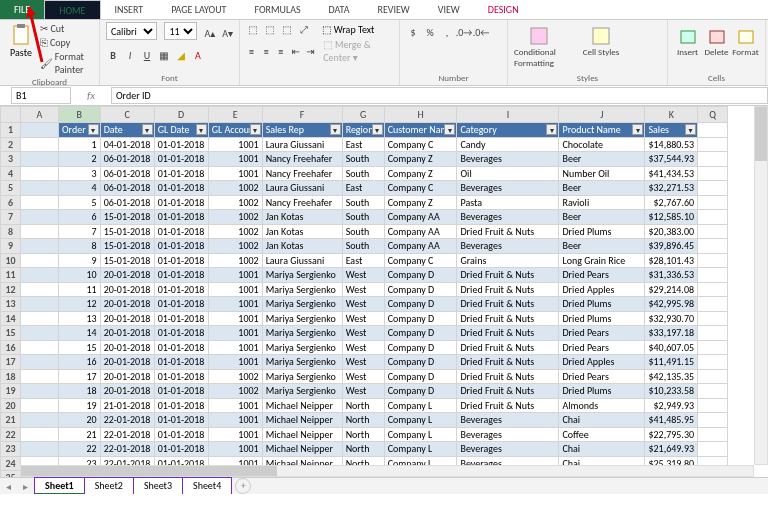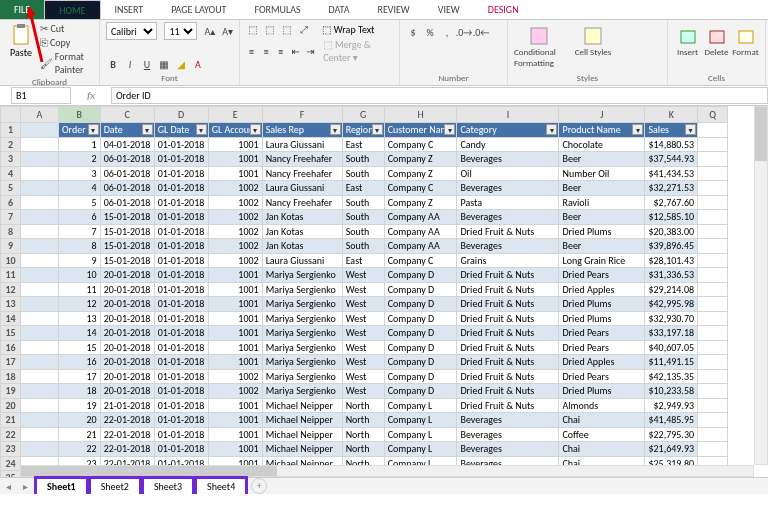--- a/index.html
+++ b/index.html
@@ -11,48 +11,48 @@
 .ribbon-tabs .tab.design{color:#c04;font-weight:normal}
 .arrow{position:absolute;left:24px;top:2px;z-index:100;pointer-events:none}
 .ribbon-body{display:flex;height:66px;background:#f3f3f3;border-bottom:1px solid #ccc;font-size:10px}
 .rgroup{border-right:1px solid #ddd;padding:2px 6px;display:flex;flex-direction:column;justify-content:space-between;height:100%}
 .rgroup .title{text-align:center;color:#666;font-size:9px;margin-top:auto}
 .clip-paste{display:flex;align-items:flex-start}
 .paste-big{display:flex;flex-direction:column;align-items:center;padding:2px 4px}
 .paste-big svg{width:22px;height:22px}
 .clip-btns{display:flex;flex-direction:column;gap:1px;margin-left:4px}
 .clip-btns span{display:flex;align-items:center;gap:2px;color:#444}
-.font-group .toprow{display:flex;gap:7px;align-items:center;margin-bottom:17px}
+.font-group .toprow{display:flex;gap:7px;align-items:flex-end;margin-bottom:8px}
 .font-group select{font-size:10px;height:18px;border:1px solid #bbb;background:#fff}
 .btnrow{display:flex;gap:3px;align-items:center}
 .ibtn{width:14px;height:14px;display:inline-flex;align-items:center;justify-content:center;color:#444}
 .align-group .rows{display:flex;flex-direction:column;gap:2px}
 .num-group .top{border:1px solid #bbb;background:#fff;padding:1px 4px;width:100px;display:flex;justify-content:space-between}
-.styles-group{display:flex;gap:4px;align-items:flex-start;padding-top:4px}
+.styles-group{display:flex;gap:12px;align-items:flex-start;padding-top:4px}
 .style-btn{display:flex;flex-direction:column;align-items:center;font-size:9px;color:#444;width:50px}
 .style-btn svg{width:20px;height:20px}
 .cells-group{display:flex;gap:2px;align-items:flex-start;padding-top:4px}
 .namebox-row{display:flex;height:20px;border-bottom:1px solid #ccc;align-items:center}
 .namebox{width:60px;border:1px solid #ccc;padding:1px 4px;font-size:10px;margin-left:11px}
 .fx{width:40px;text-align:center;color:#888;font-style:italic}
 .formula{border:1px solid #ccc;flex:1;padding:1px 4px;font-size:10px}
 .sheet{position:relative;height:388px;overflow:hidden}
 .grid{border-collapse:collapse;font-size:10px;table-layout:fixed}
 .grid th,.grid td{border:1px solid #d4d4d4;padding:0 3px;height:14.5px;overflow:hidden;white-space:nowrap;text-align:left}
 .grid .rownum{background:#e6e6e6;text-align:center;width:20px;color:#555}
 .grid .colhdr{background:#e6e6e6;text-align:center;color:#444;font-weight:normal;height:16px}
 .grid .colhdr.sel{background:#c8e0c8}
 .tblhdr{background:#4472a8;color:#fff;position:relative;font-size:10px}
 .tblhdr .dd{position:absolute;right:1px;top:1px;width:11px;height:11px;background:#eee;border:1px solid #999;color:#333;font-size:8px;display:flex;align-items:center;justify-content:center}
 .grid tr.odd td.data{background:#dce6f1}
 .grid tr.even td.data{background:#fff}
 .grid td.num{text-align:right}
 .sheet-tabs{position:absolute;bottom:0;left:0;right:0;height:17px;background:#f3f3f3;border-top:1px solid #ccc;display:flex;align-items:center;font-size:10px}
 .sheet-tabs .nav{padding:0 6px;color:#888}
-.sheet-tabs .stab{padding:1px 10px;border:3px solid #6d28d9;background:#fff;margin-right:-1px}
+.sheet-tabs .stab{padding:1px 10px;border:1px solid #6d28d9;background:#fff;margin-right:-1px}
 .sheet-tabs .stab.active{border-bottom:2px solid #217346;font-weight:bold}
 .sheet-tabs .plus{width:16px;height:16px;border:1px solid #ccc;border-radius:50%;text-align:center;margin-left:4px;color:#888}
 .scroll-h{position:absolute;bottom:17px;left:20px;right:14px;height:12px;background:#f0f0f0;border:1px solid #ddd}
 .scroll-h .thumb{position:absolute;left:0;width:35%;height:100%;background:#cdcdcd}
 .scroll-v{position:absolute;right:0;top:0;bottom:29px;width:14px;background:#f0f0f0;border:1px solid #ddd}
 .scroll-v .thumb{position:absolute;top:0;height:15%;width:100%;background:#cdcdcd}
 </style>
 </head>
 <body>
 

